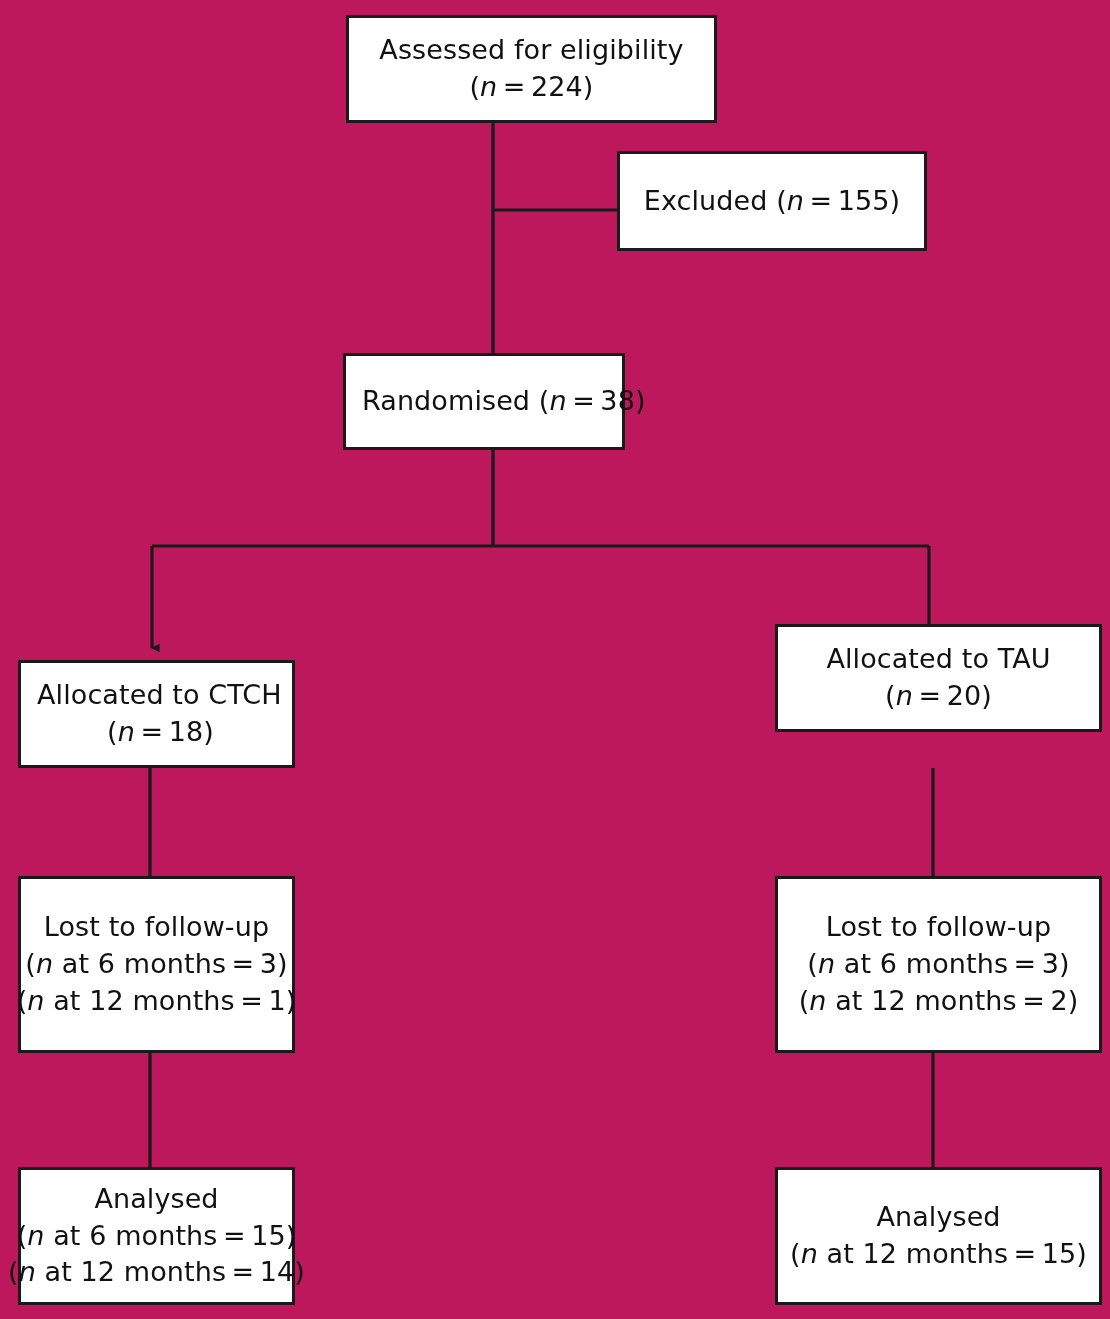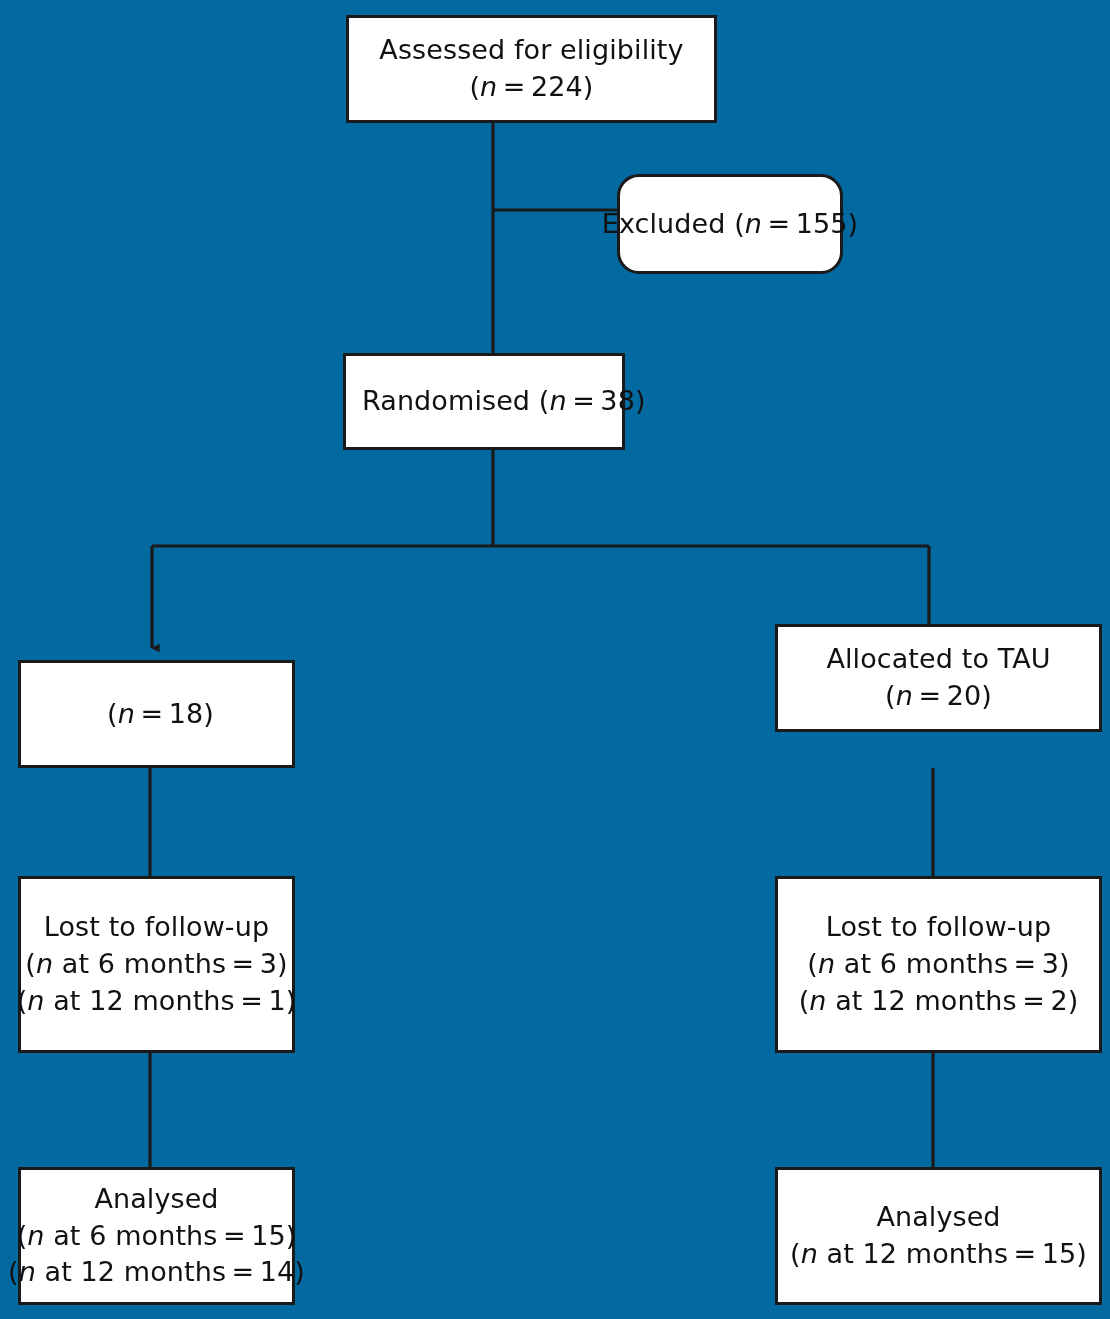--- a/index.html
+++ b/index.html
@@ -5,21 +5,21 @@
 <style>
   html, body {
     margin: 0;
     padding: 0;
     background: #ffffff;
   }
   #diagram {
     position: relative;
     width: 1110px;
     height: 1319px;
-    background: #0369a1;
+    background: #be185d;
     font-family: "DejaVu Sans", sans-serif;
     overflow: hidden;
   }
   #edges {
     position: absolute;
     left: 0;
     top: 0;
     width: 1110px;
     height: 1319px;
     pointer-events: none;
@@ -47,21 +47,21 @@
   .node.left-align {
     align-items: flex-start;
     text-align: left;
     padding-left: 16px;
   }
   .node em {
     font-style: italic;
   }
   
   #node-assessed      { left: 346px;  top: 15px;   width: 371px; height: 108px; }
-  #node-excluded      { left: 617px;  top: 174px;  width: 226px; height: 100px; border-radius: 22px; }
+  #node-excluded      { left: 617px;  top: 151px;  width: 310px; height: 100px; }
   #node-randomised    { left: 343px;  top: 353px;  width: 282px; height: 97px;  }
   #node-alloc-ctch    { left: 18px;   top: 660px;  width: 277px; height: 108px; }
   #node-alloc-tau     { left: 775px;  top: 624px;  width: 327px; height: 108px; }
   #node-lost-ctch     { left: 18px;   top: 876px;  width: 277px; height: 177px; }
   #node-lost-tau      { left: 775px;  top: 876px;  width: 327px; height: 177px; }
   #node-analysed-ctch { left: 18px;   top: 1167px; width: 277px; height: 138px; }
   #node-analysed-tau  { left: 775px;  top: 1167px; width: 327px; height: 138px; }
 </style>
 </head>
 <body>
@@ -100,20 +100,21 @@
 
   <div class="node" id="node-excluded">
     <span class="line">Excluded (<em>n</em> = 155)</span>
   </div>
 
   <div class="node left-align" id="node-randomised">
     <span class="line">Randomised (<em>n</em> = 38)</span>
   </div>
 
   <div class="node left-align" id="node-alloc-ctch">
+    <span class="line">Allocated to CTCH</span>
     <span class="line" style="align-self:center">(<em>n</em> = 18)</span>
   </div>
 
   <div class="node" id="node-alloc-tau">
     <span class="line">Allocated to TAU</span>
     <span class="line">(<em>n</em> = 20)</span>
   </div>
 
   <div class="node" id="node-lost-ctch">
     <span class="line">Lost to follow-up</span>

